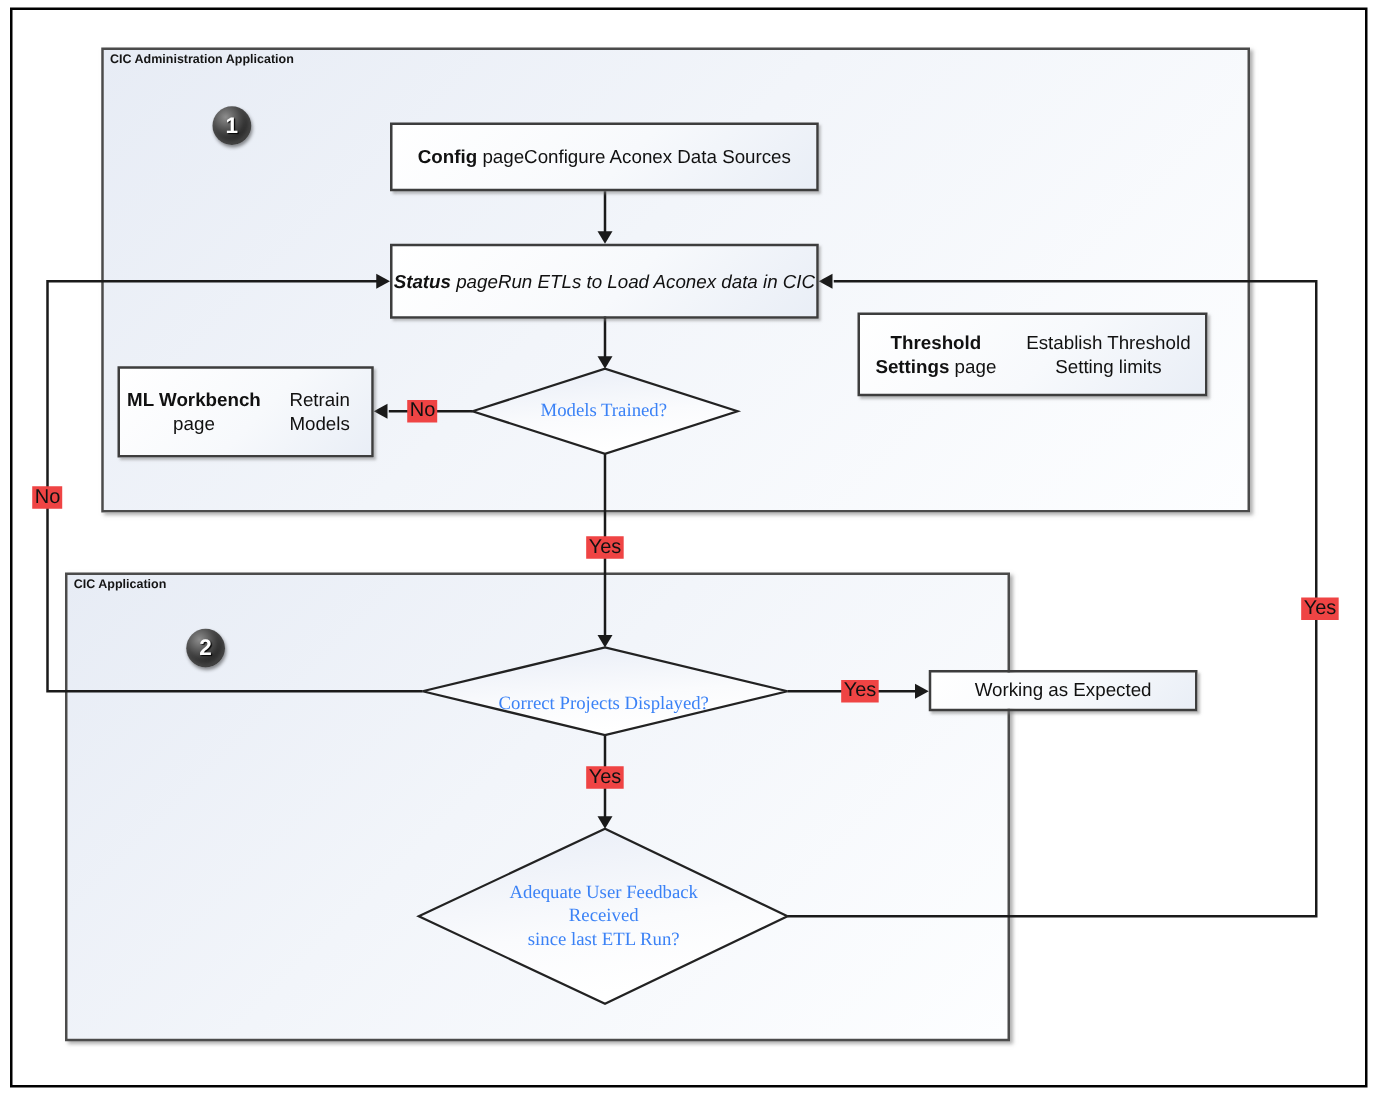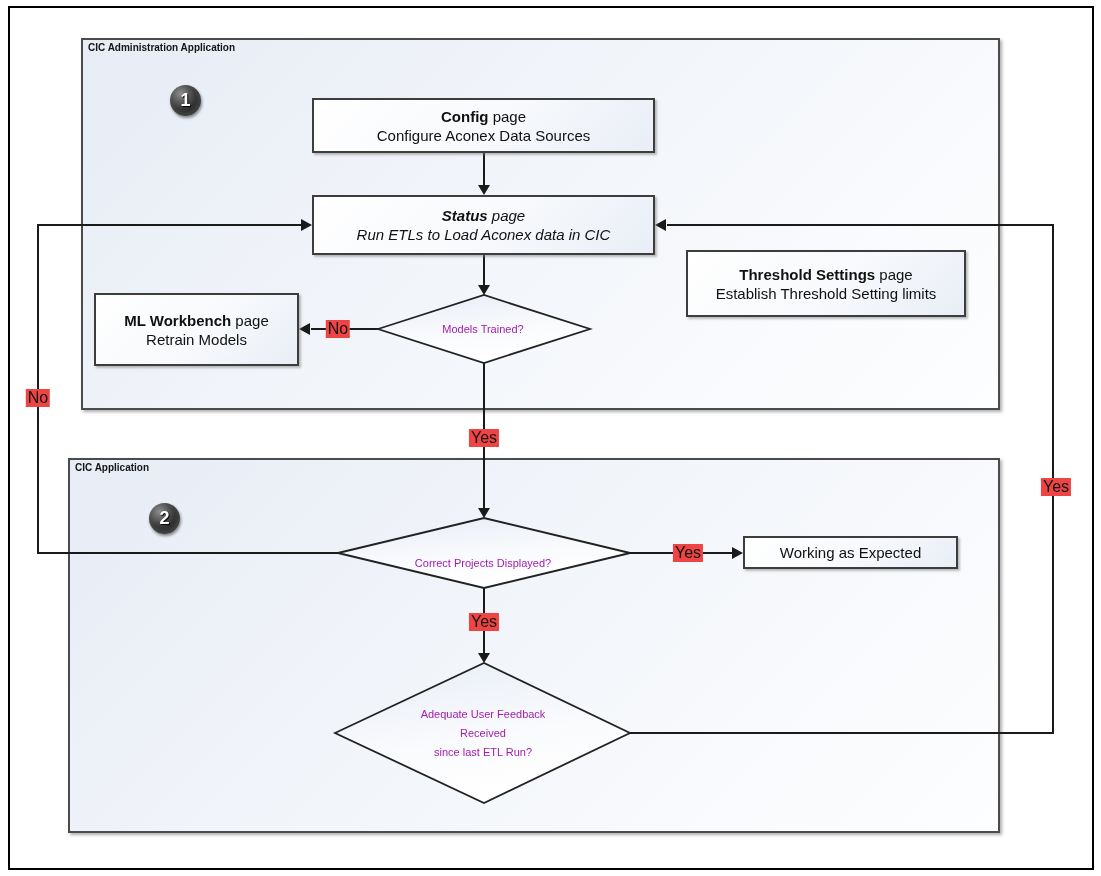--- a/index.html
+++ b/index.html
@@ -10,49 +10,49 @@
   #outer-frame{
     position:absolute;left:8px;top:6px;width:1086px;height:864px;
     border:2px solid #000;box-sizing:border-box;
   }
   .container{
     position:absolute;box-sizing:border-box;border:2px solid #4b4b4b;
     background:linear-gradient(135deg,#e7ecf5 0%,#f2f5fa 45%,#fdfeff 100%);
     box-shadow:2px 2px 3px rgba(110,110,110,0.55);
   }
   #admin-container{left:81px;top:38px;width:919px;height:372px;}
-  #app-container{left:68px;top:458px;width:932px;height:375px;}
+  #app-container{left:52px;top:458px;width:756px;height:375px;}
   .container-title{
     position:absolute;left:5px;top:2px;font-size:10px;font-weight:bold;color:#151515;
   }
   .badge{
     position:absolute;width:31px;height:31px;border-radius:50%;
     background:radial-gradient(circle at 34% 28%,#8d8d8d 0%,#4a4a4a 38%,#111 75%,#000 100%);
     box-shadow:1px 2px 3px rgba(0,0,0,0.45), inset -2px -3px 4px rgba(255,255,255,0.22);
     display:flex;align-items:center;justify-content:center;
     color:#fff;font-size:18px;font-weight:bold;text-shadow:1px 1px 1px #000;
   }
   #badge-1{left:170px;top:85px;}
   #badge-2{left:149px;top:503px;}
   #connector-layer{position:absolute;left:0;top:0;width:1101px;height:876px;}
   .node{
     position:absolute;box-sizing:border-box;border:2px solid #3d3d3d;
     background:linear-gradient(135deg,#ffffff 0%,#f7f9fc 55%,#e9eef6 100%);
     box-shadow:2px 2px 2px rgba(125,125,125,0.5);
-    display:flex;flex-direction:column;align-items:center;justify-content:center;
+    display:flex;align-items:center;justify-content:center;
     text-align:center;font-size:15px;line-height:19px;color:#111;
   }
   #node-config{left:312px;top:98px;width:343px;height:55px;}
   #node-status{left:312px;top:195px;width:343px;height:60px;font-style:italic;}
   #node-user-management{left:686px;top:136px;width:280px;height:61px;}
   #node-threshold{left:686px;top:250px;width:280px;height:67px;}
   #node-ml-workbench{left:94px;top:293px;width:205px;height:73px;}
   #node-working{left:743px;top:536px;width:215px;height:33px;}
   .decision-label{
-    position:absolute;text-align:center;font-size:11px;line-height:19px;color:#a21caf;
+    position:absolute;text-align:center;font-size:15px;line-height:19px;color:#3b82f6;font-family:Liberation Serif, serif;
   }
   #label-models{left:383px;top:320px;width:200px;}
   #label-projects{left:358px;top:554px;width:250px;}
   #label-feedback{left:358px;top:705px;width:250px;}
   .edge-label{
     position:absolute;transform:translate(-50%,-50%);
     background:#ef4444;padding:0 2px;font-size:16px;color:#111;white-space:nowrap;
   }
   #el-no-models{left:338px;top:329px;}
   #el-yes-models{left:484px;top:438px;}

